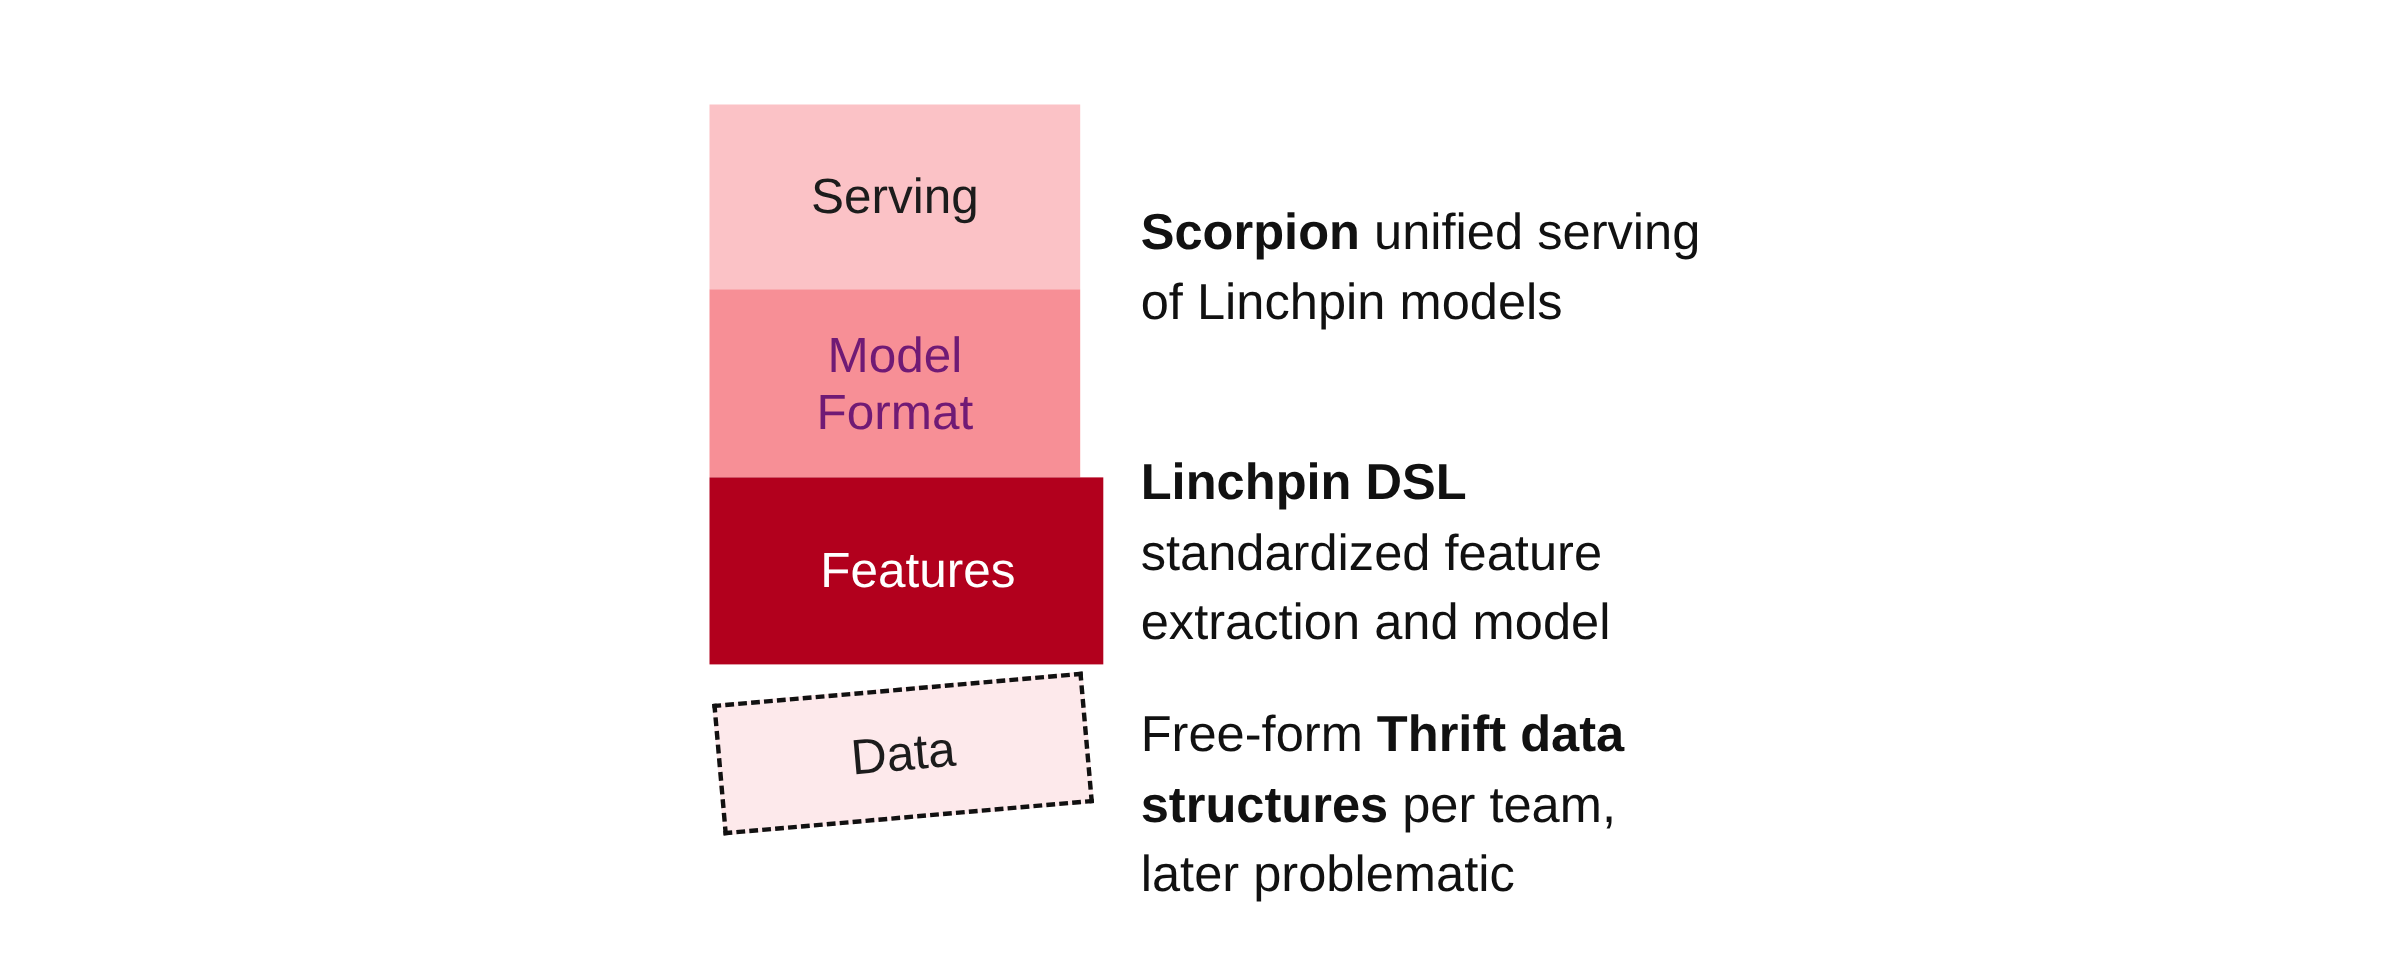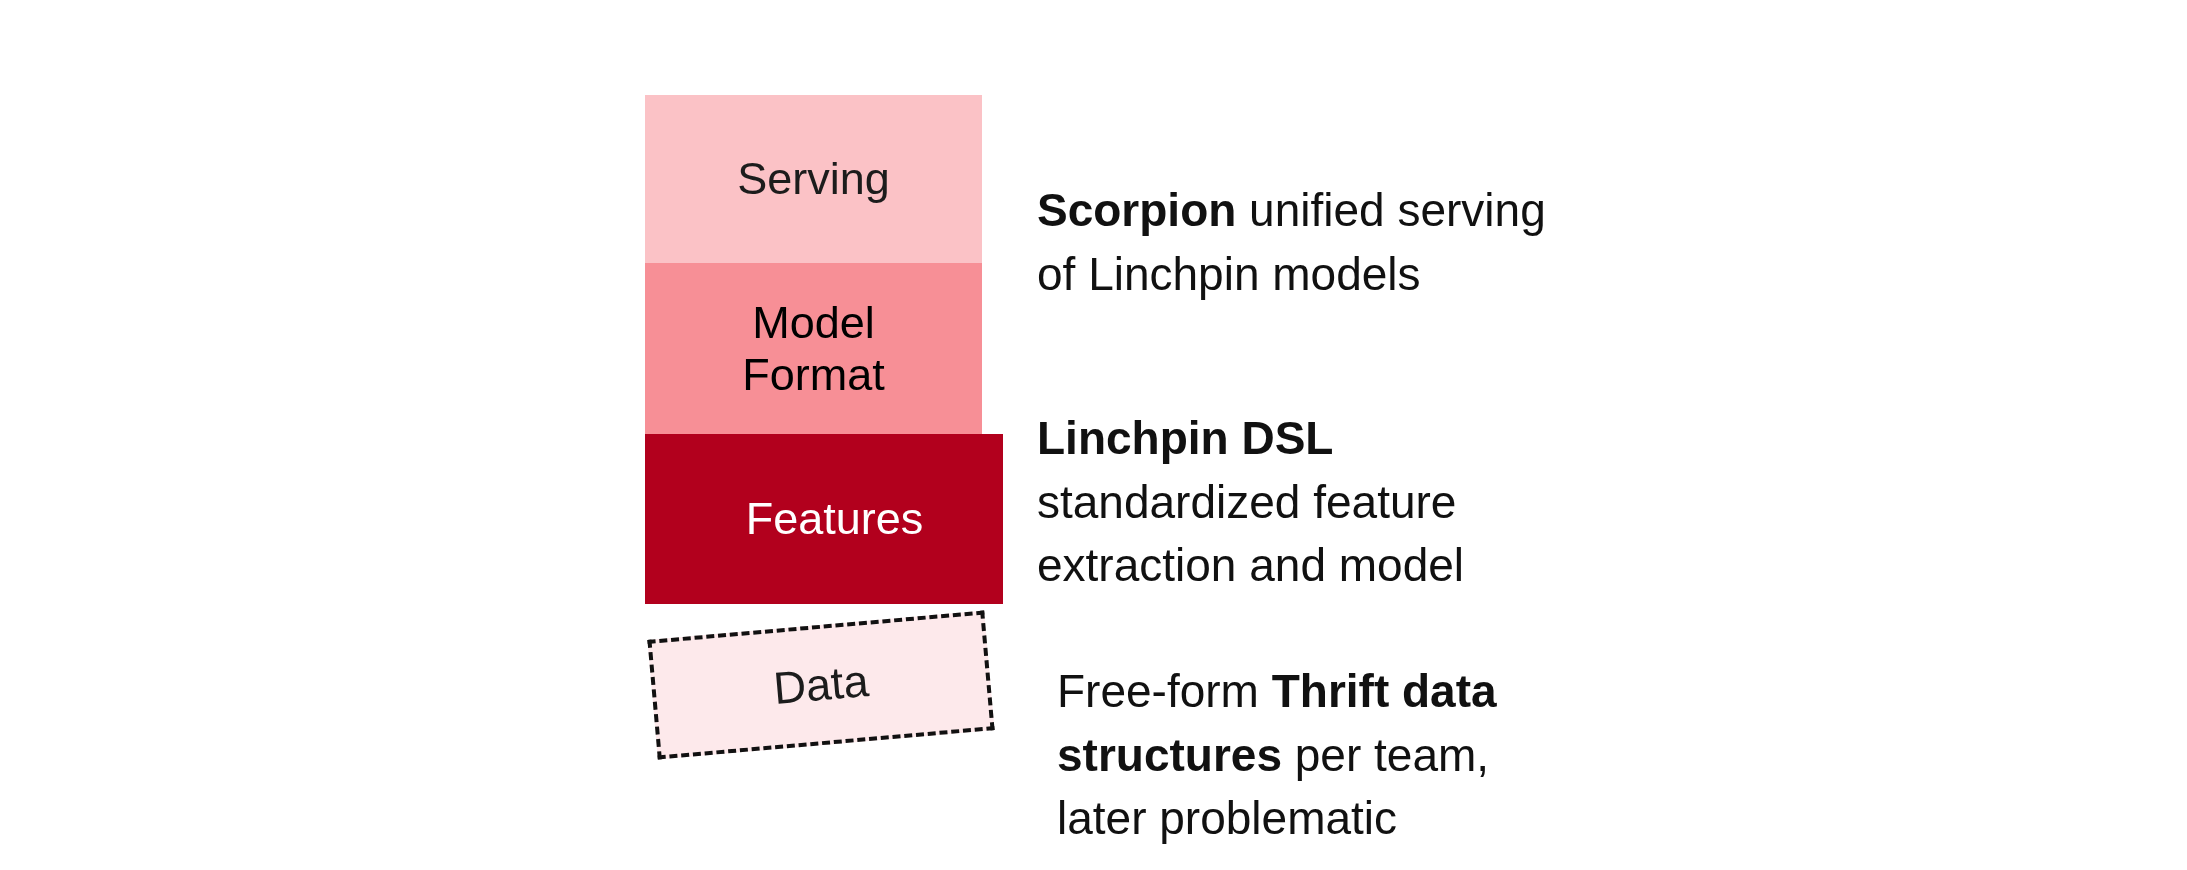--- a/index.html
+++ b/index.html
@@ -54,32 +54,32 @@
     left: 1037px;
     margin: 0;
     font-size: 46px;
     line-height: 1.38;
     white-space: pre-line;
     color: #111111;
   }
   .annotation .b { font-weight: bold; }
   .a1 { top: 116px; }
   .a2 { top: 344px; }
-  .a3 { top: 597px; margin-left: 20px; }
+  .a3 { top: 573px; }
 </style>
 </head>
 <body>
 
 <div class="canvas">
 
   <div class="stack">
     <div class="layer layer-serving" style="background-color: rgb(251, 194, 198); color: rgb(28, 28, 28);">
       <span>Serving</span>
     </div>
-    <div class="layer layer-model-format" style="background-color: rgb(247, 143, 150); color: #000000;">
+    <div class="layer layer-model-format" style="background-color: rgb(247, 143, 150); color: #701a75;">
       <span>Model
 Format</span>
     </div>
     <div class="layer layer-features" style="background-color: rgb(178, 0, 29); color: rgb(255, 255, 255); padding-left: 21px;">
       <span>Features</span>
     </div>
   </div>
 
   <div class="layer-data" style="background-color: rgb(253, 233, 235); color: rgb(28, 28, 28);">
     <span>Data</span>

